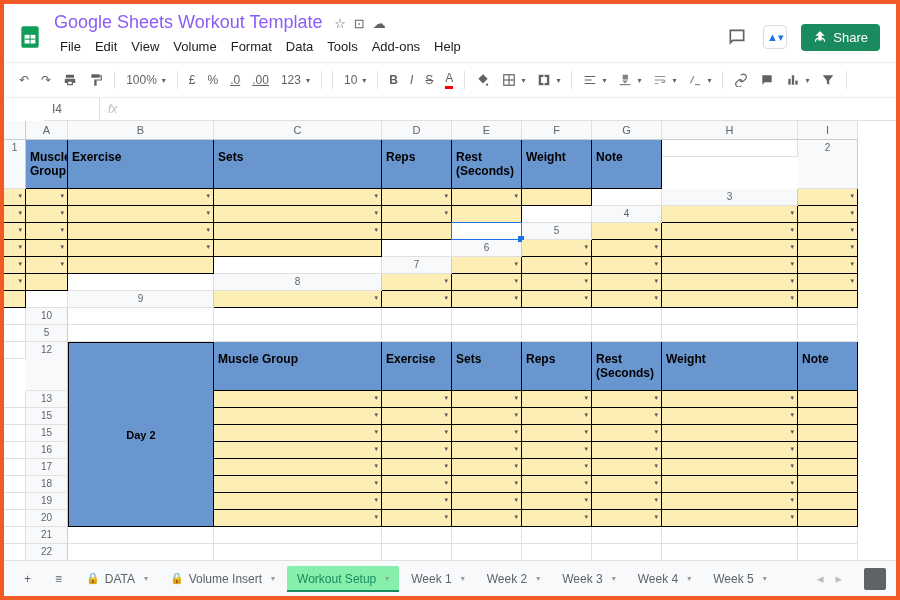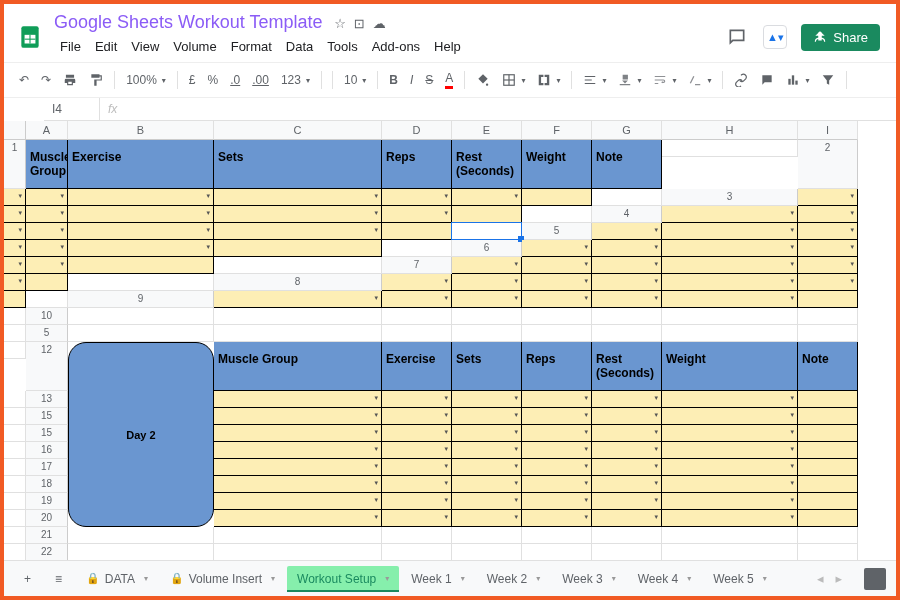--- a/index.html
+++ b/index.html
@@ -409,21 +409,21 @@
       <div class="cell"></div>
       <div class="cell"></div>
       <div class="cell"></div>
       <div class="cell"></div>
       <div class="cell"></div>
       <div class="cell"></div>
       <div class="cell"></div>
       <div class="cell"></div>
       <div class="cell"></div>
       <div class="rowhead">12</div>
-      <div class="day-cell" style="grid-row: span 9; border-radius: 18px;">Day 2</div>
+      <div class="day-cell" style="grid-row: span 9;">Day 2</div>
       <div class="header-cell">Muscle Group</div>
       <div class="header-cell">Exercise</div>
       <div class="header-cell">Sets</div>
       <div class="header-cell">Reps</div>
       <div class="header-cell">Rest (Seconds)</div>
       <div class="header-cell">Weight</div>
       <div class="header-cell">Note</div>
       <div class="cell"></div>
       <div class="rowhead">13</div>
       <div class="data-cell">

